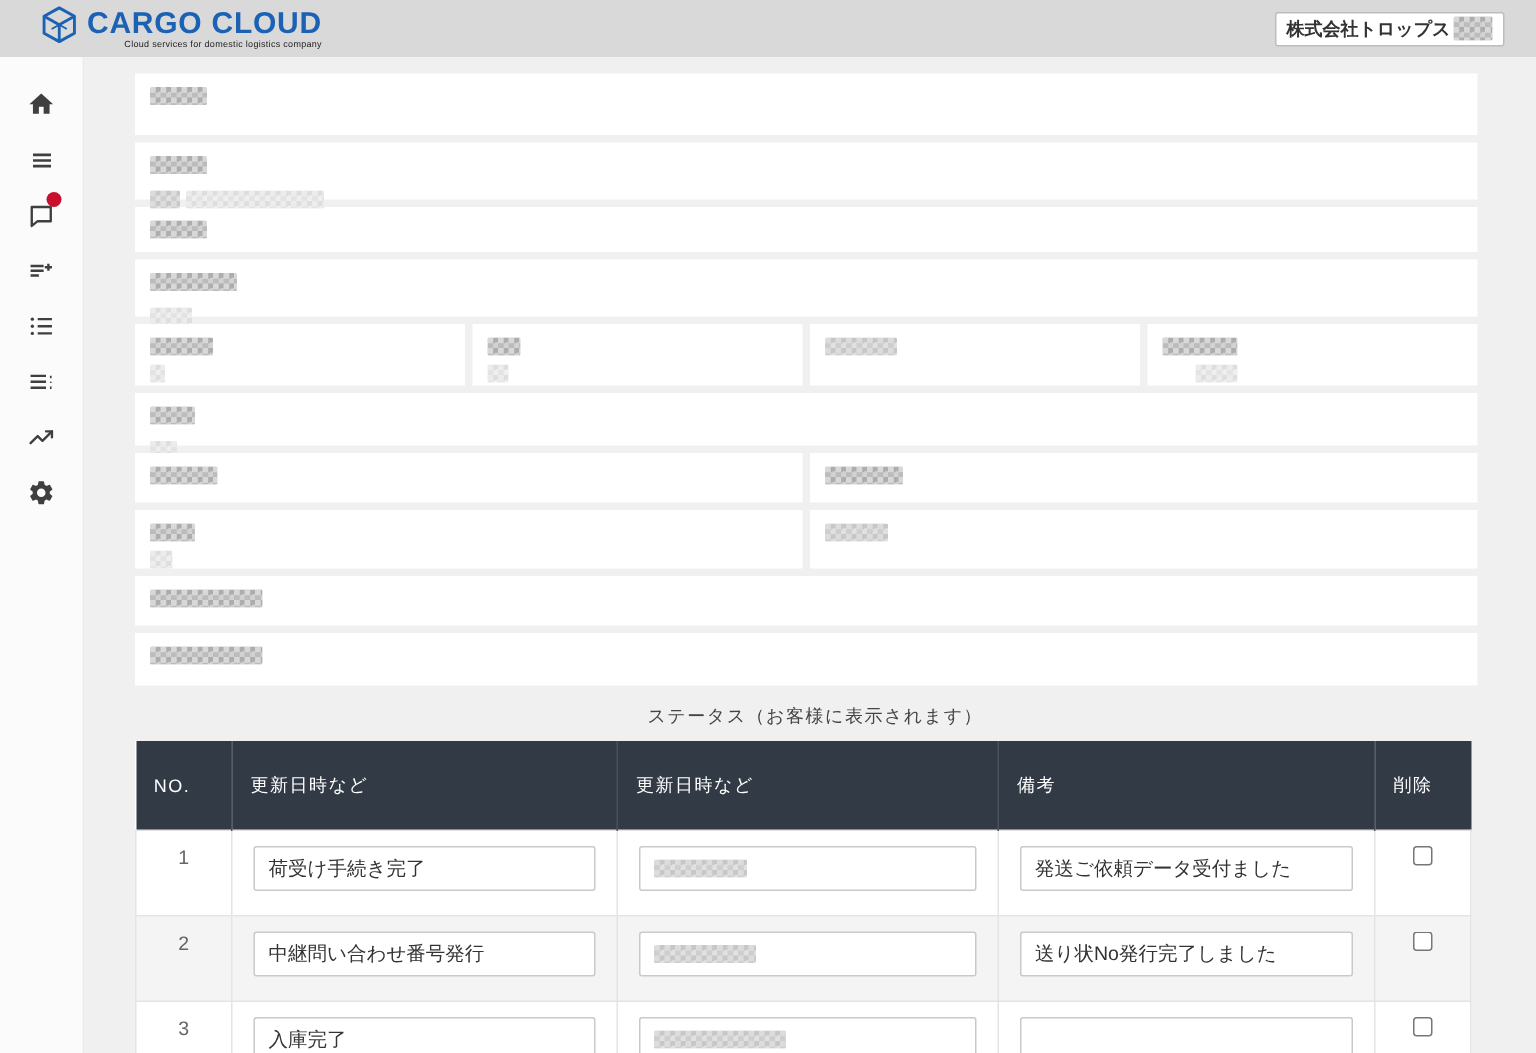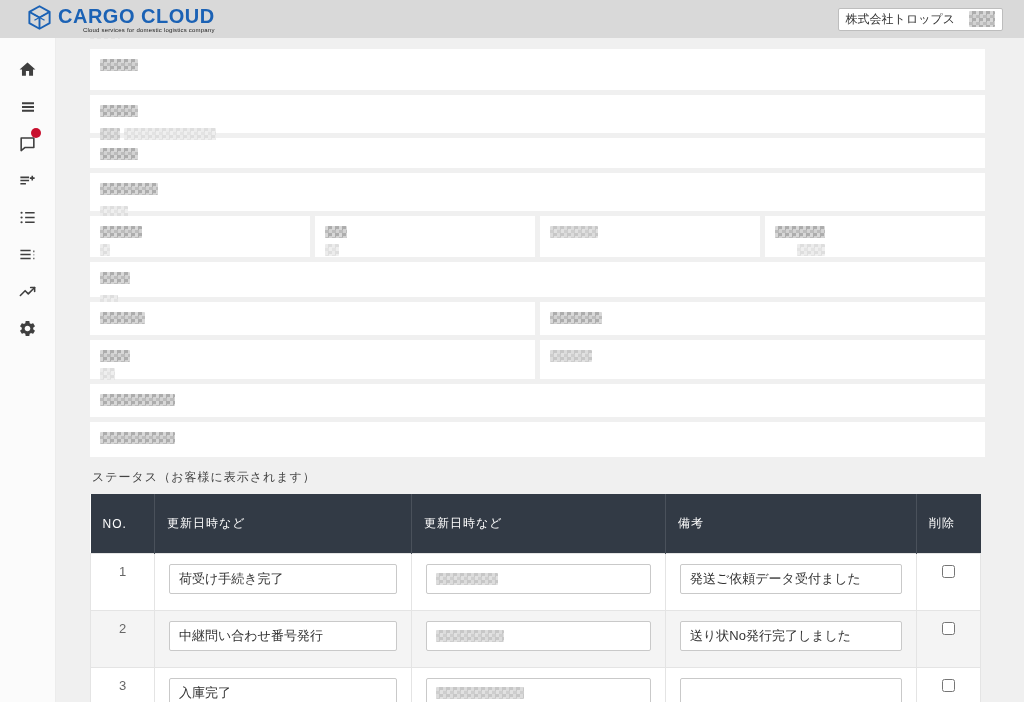--- a/index.html
+++ b/index.html
@@ -8,22 +8,22 @@
 
   
   .topbar { position:fixed; top:0; left:0; width:1024px; height:38px;
     background:#d9d9d9; display:flex; align-items:center;
     justify-content:space-between; padding:0 21px 0 26px; z-index:20; }
   .logo { display:flex; align-items:center; gap:5px; cursor:pointer; }
   .logo-text { display:flex; flex-direction:column; line-height:1; }
   .brand { color:#1b62b5; font-weight:bold; font-size:20px; letter-spacing:.5px; }
   .tagline { font-size:6px; color:#222; margin-top:1px; align-self:flex-end; letter-spacing:.2px; }
   .account-box { background:#fff; border:1px solid #bdbdbd; border-radius:2px;
-    height:23px; padding:0 7px; display:flex; align-items:center; gap:14px;
-    font-size:12px; color:#333; cursor:pointer; }
+    height:23px; padding:0 7px; display:flex; align-items:center; gap:2px;
+    font-size:12px; color:#333; cursor:pointer;font-weight:bold; }
 
   
   .sidebar { position:fixed; top:38px; left:0; width:56px; height:664px;
     background:#fbfbfb; border-right:1px solid #ececec; display:flex;
     flex-direction:column; align-items:center; padding-top:13px; z-index:10; }
   .side-item { width:56px; height:37px; display:flex; align-items:center;
     justify-content:center; position:relative; cursor:pointer; }
   .side-item svg { display:block; }
   .dot { position:absolute; top:3px; right:15px; width:10px; height:10px;
     border-radius:50%; background:#c8102e; }
@@ -41,21 +41,21 @@
   .rd.light { background-color:#e7e7e7;
     background-image:conic-gradient(#dedede 25%, #efefef 0 50%, #e3e3e3 0 75%, #ececec 0); }
 
   .page-title { margin:1px 0 6px 0; }
   .frow { background:#fff; margin-bottom:5px; padding:8px 10px; }
   .frow .line2 { margin-top:5px; }
   .cols { display:flex; gap:5px; padding:0; background:transparent; }
   .fcell { background:#fff; padding:8px 10px; flex:1; }
 
   
-  .status-label { margin:12px 0 8px 2px; font-size:12px; color:#444; letter-spacing:1px; }
+  .status-label { margin:12px 0 8px 12px; font-size:12px; color:#444; letter-spacing:1px;text-align:center; }
   table.status { width:890px; border-collapse:collapse; table-layout:fixed; background:#fff; }
   table.status th { background:#323a45; color:#fff; font-size:12px; font-weight:500;
     text-align:left; padding:21px 12px; border-right:1px solid #4a515b; letter-spacing:1px; }
   table.status th:last-child { border-right:none; }
   table.status td { border:1px solid #e4e4e4; padding:10px 14px 16px 14px; vertical-align:top; }
   tr.alt td { background:#f4f4f4; }
   td.c-no, th.c-no { text-align:center; }
   td.c-no { font-size:13px; color:#666; padding-top:15px; }
   .cell-input { width:100%; height:30px; border:1px solid #c9c9c9; border-radius:2px;
     padding:4px 9px; font-size:13px; color:#333; background:#fff; }

